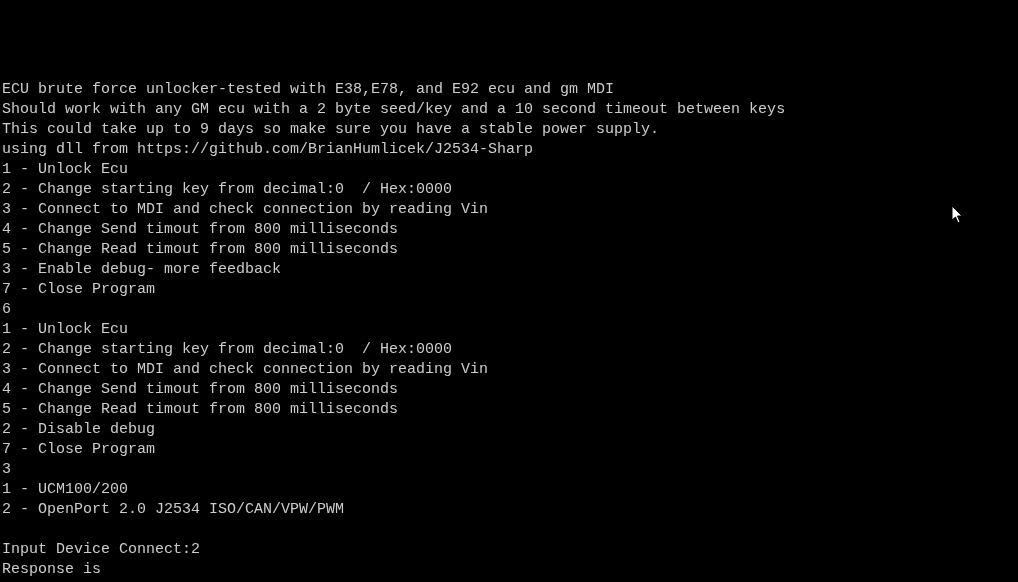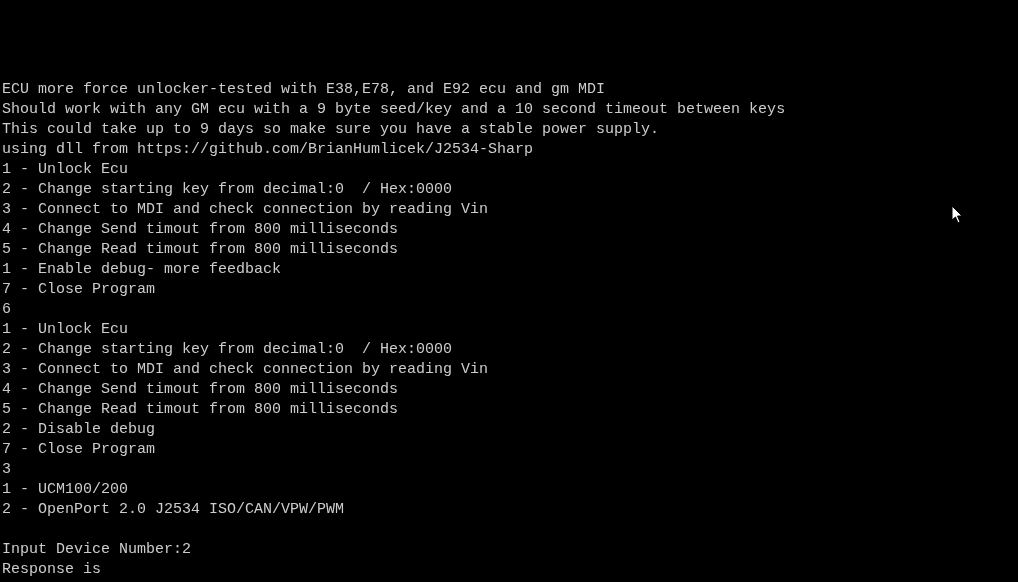--- a/index.html
+++ b/index.html
@@ -31,44 +31,44 @@
     }
     .cursor svg {
       filter: drop-shadow(0 0 1px #000);
     }
   </style>
 </head>
 <body>
 
 
 
-<div class="terminal"><span>ECU more force unlocker-tested with E38,E78, and E92 ecu and gm MDI</span>
-<span>Should work with any GM ecu with a 9 byte seed/key and a 10 second timeout between keys</span>
+<div class="terminal"><span>ECU brute force unlocker-tested with E38,E78, and E92 ecu and gm MDI</span>
+<span>Should work with any GM ecu with a 2 byte seed/key and a 10 second timeout between keys</span>
 <span>This could take up to 9 days so make sure you have a stable power supply.</span>
 <span>using dll from https://github.com/BrianHumlicek/J2534-Sharp</span>
 <span>1 - Unlock Ecu</span>
 <span>2 - Change starting key from decimal:0  / Hex:0000</span>
 <span>3 - Connect to MDI and check connection by reading Vin</span>
 <span>4 - Change Send timout from 800 milliseconds</span>
 <span>5 - Change Read timout from 800 milliseconds</span>
-<span>1 - Enable debug- more feedback</span>
+<span>3 - Enable debug- more feedback</span>
 <span>7 - Close Program</span>
 <span>6</span>
 <span>1 - Unlock Ecu</span>
 <span>2 - Change starting key from decimal:0  / Hex:0000</span>
 <span>3 - Connect to MDI and check connection by reading Vin</span>
 <span>4 - Change Send timout from 800 milliseconds</span>
 <span>5 - Change Read timout from 800 milliseconds</span>
 <span>2 - Disable debug</span>
 <span>7 - Close Program</span>
 <span>3</span>
 <span>1 - UCM100/200</span>
 <span>2 - OpenPort 2.0 J2534 ISO/CAN/VPW/PWM</span>
 <span></span>
-<span>Input Device Number:2</span>
+<span>Input Device Connect:2</span>
 <span>Response is</span>
 <span>vin request response is:</span>
 
 
 </div>
 
 <div class="cursor" style="left:934px;top:186px;">
   <svg width="12" height="19" viewBox="0 0 12 19">
     <path d="M0,0 L0,14 L3.5,11 L6,17 L8,16 L5.5,10 L10,10 Z" fill="#ffffff" stroke="#000000" stroke-width="1"></path>
   </svg>

